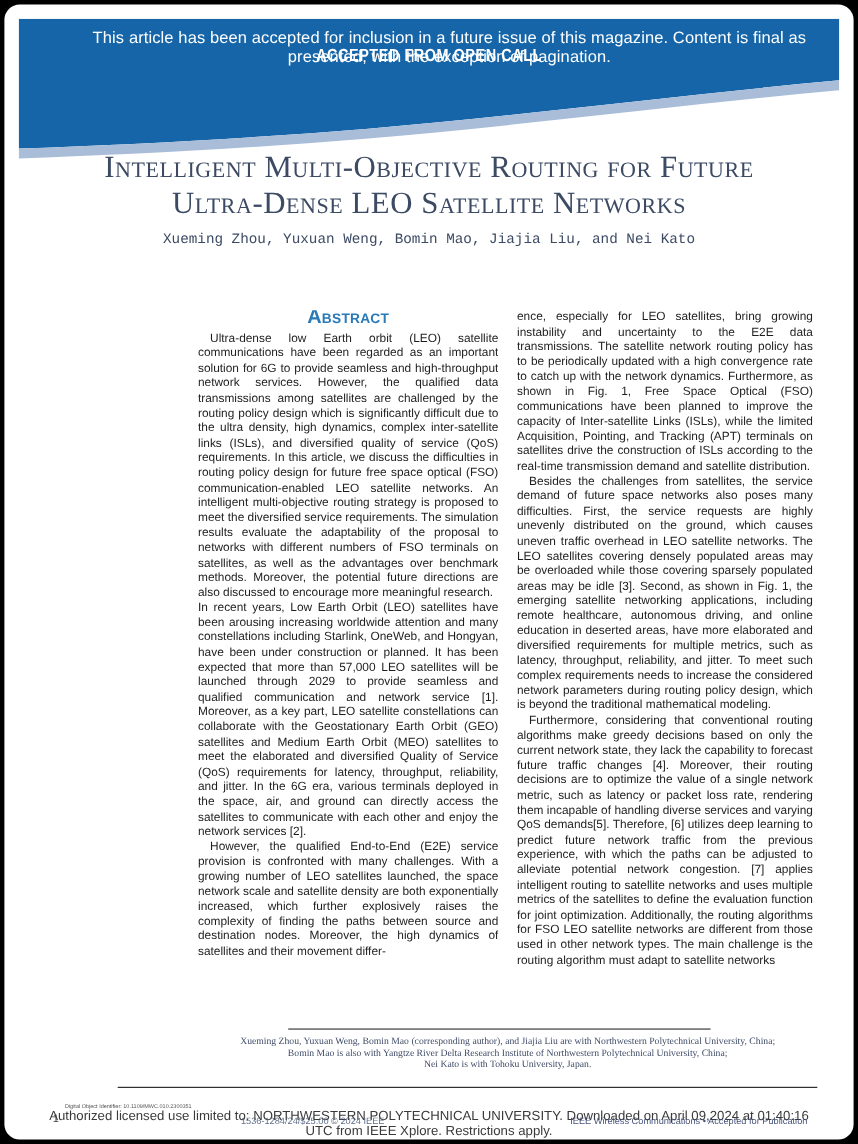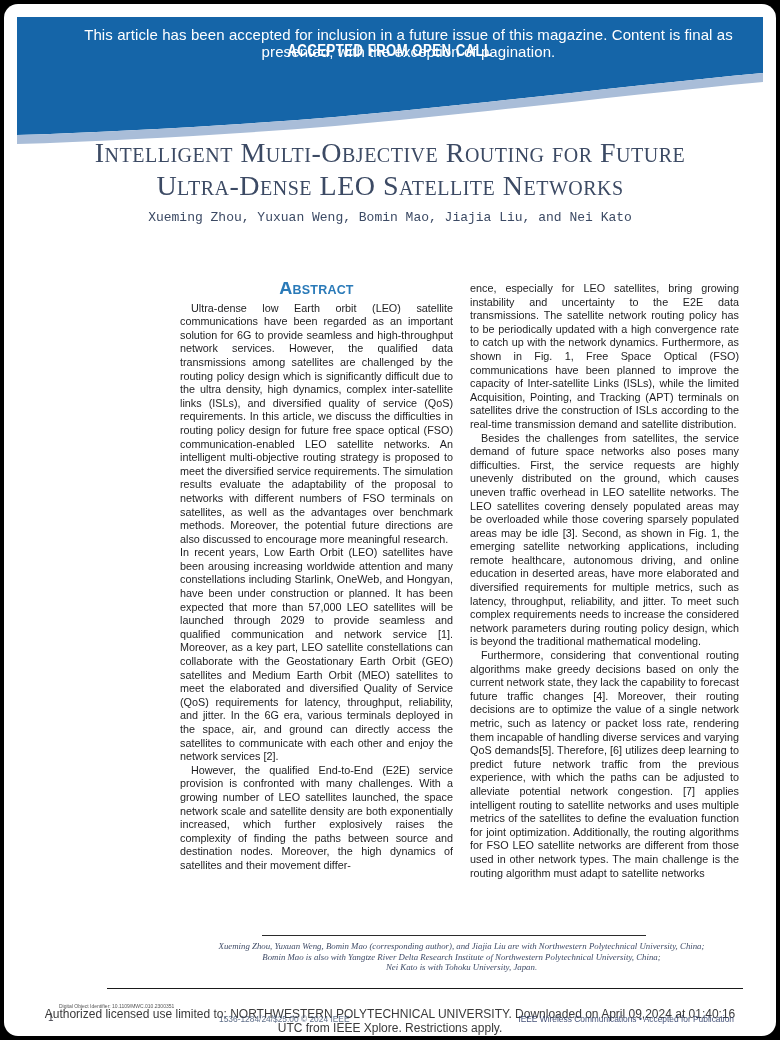--- a/index.html
+++ b/index.html
@@ -31,21 +31,21 @@
   .col-heading{font-weight:bold;color:var(--heading-blue,#2a7ab8);text-align:center;
         text-transform:uppercase;font-size:12.5px;letter-spacing:0.2px;margin:6px 0 4px 0;}
   .col-heading::first-letter{font-size:1.45em;}
   .col-heading.first{margin-top:0;}
   .para{margin:0;text-indent:11px;}
   .para.noindent{text-indent:0;}
 
   
   .footnote-rule{position:absolute;left:258px;top:931px;width:384px;height:1px;background:#2b2b2b;}
   .footnote{position:absolute;left:170px;width:575px;top:937px;text-align:center;
-        font-family:"Liberation Serif",serif;font-style:italic;font-size:8.8px;line-height:10.5px;
+        font-family:"Liberation Serif",serif;font-size:8.8px;line-height:10.5px;
         color:#3f4b66;}
 
   
   .footer-rule{position:absolute;left:103px;top:984px;width:636px;height:1px;background:#1a1a1a;}
   .doi{position:absolute;left:55px;top:999px;font-size:5px;color:#555;}
   .page-number{position:absolute;left:44px;top:1008px;font-size:10px;color:#3a3a44;}
   .license{position:absolute;left:30px;right:30px;top:1003px;text-align:center;
         font-size:12px;color:#3a3a3a;}
   .copyright{position:absolute;left:215px;top:1010px;font-size:8.4px;color:#50617e;opacity:0.9;}
   .journal{position:absolute;right:42px;top:1010px;font-size:8.4px;color:#31406b;opacity:0.9;}

